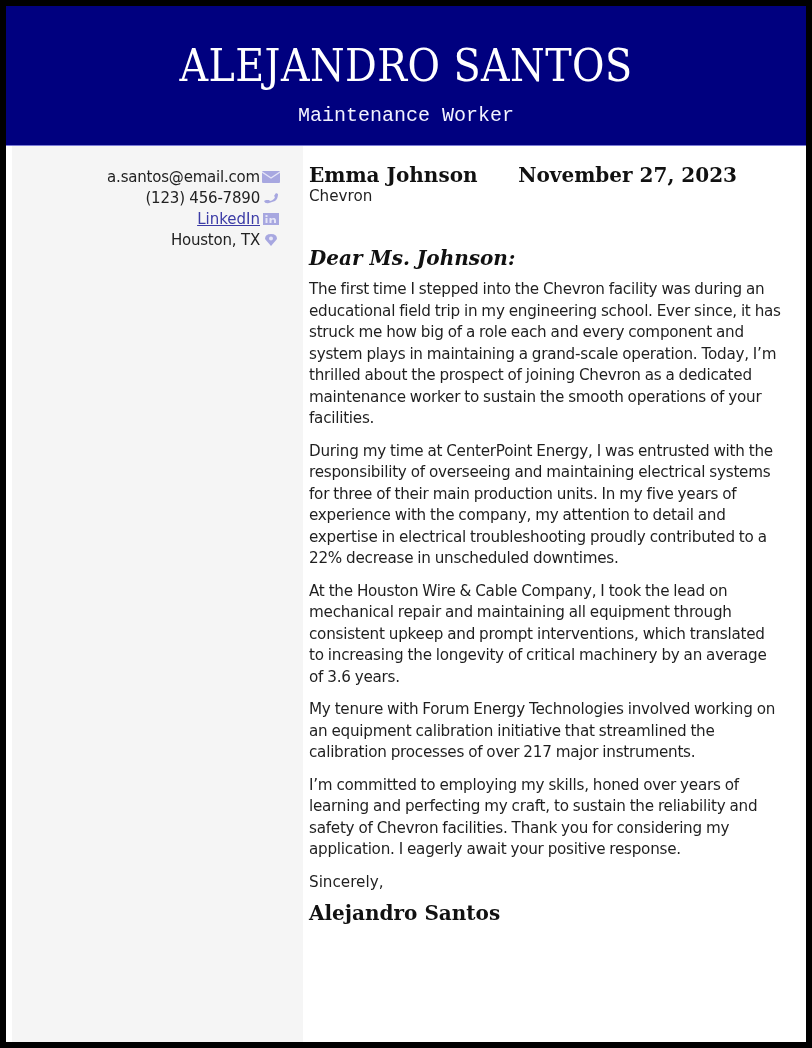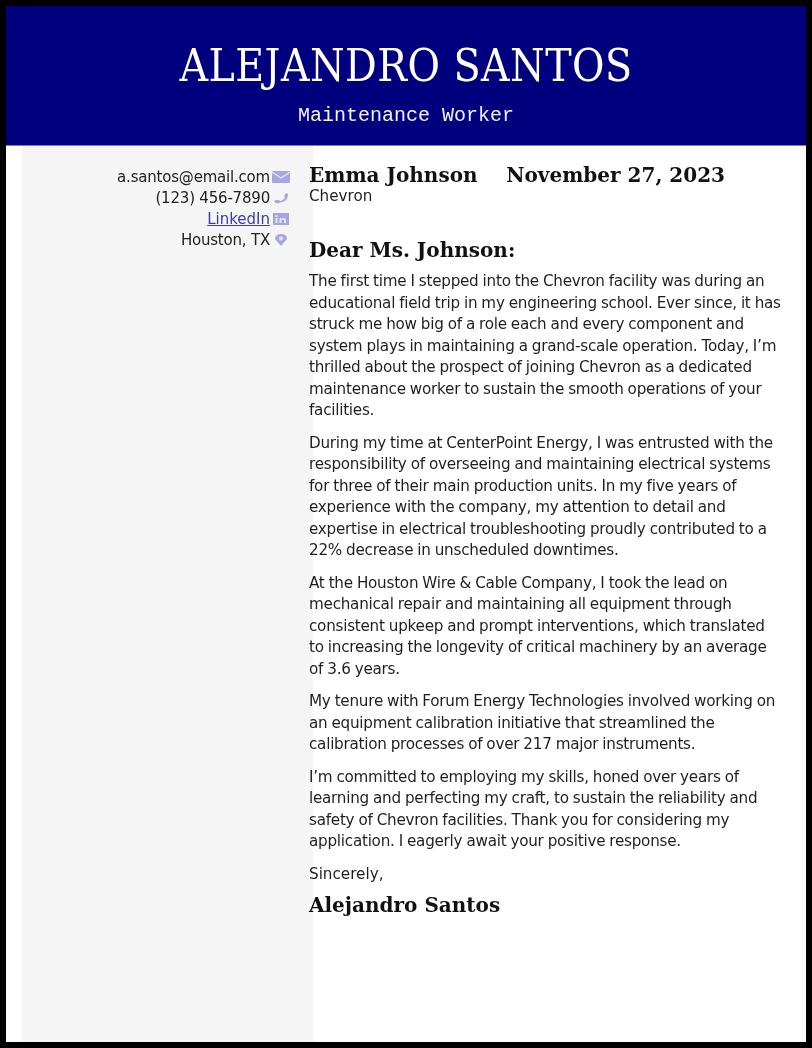--- a/index.html
+++ b/index.html
@@ -21,41 +21,41 @@
     position: absolute; left: 0; right: 0; top: 34px;
     font-family: "DejaVu Serif", serif; font-size: 44px; letter-spacing: 0.5px;
     font-weight: normal; line-height: 52px; transform: scaleX(0.9);
   }
   .header .title {
     position: absolute; left: 0; right: 0; top: 96px;
     font-family: Liberation Mono, monospace; font-size: 20px; line-height: 28px;
     color: #f2f2ff;
   }
   .sidebar {
-    position: absolute; left: 16px; top: 140px; width: 279px; bottom: 0;
+    position: absolute; left: 6px; top: 140px; width: 279px; bottom: 0;
     background: #f5f5f5;
     padding-left: 12px;
   }
   .contact { position: absolute; right: 23px; top: 20px; text-align: right; }
   .contact-row {
     display: flex; justify-content: flex-end; align-items: center;
     height: 21px; font-size: 15px; color: #222; white-space: nowrap;
   }
   .contact-row .txt { letter-spacing: -0.2px; }
   .contact-row a { color: #3b3ba6; text-decoration: underline; }
   .contact-row .ic { width: 18px; height: 14px; margin-left: 2px; display: inline-flex; align-items: center; justify-content: center; }
   .main {
     position: absolute; left: 303px; top: 140px; width: 472px;
     font-size: 15.2px; color: #1f1f1f; line-height: 21.5px;
   }
   .serif-b { font-family: "DejaVu Serif", serif; font-weight: bold; font-size: 20px; color: #111; }
   .top-row { position: relative; height: 21px; margin-top: 19px; }
-  .top-row .date { position: absolute; right: 56px; top: 0; margin-left: 24px; }
+  .top-row .date { position: absolute; right: 44px; top: 0; margin-left: 24px; }
   .addr div { height: 21.5px; white-space: nowrap; }
-  .salutation { margin-top: 32px; margin-bottom: 10px; }
+  .salutation { margin-top: 40px; margin-bottom: 10px; font-style: italic; }
   p { margin: 0 0 11px 0; letter-spacing: -0.25px; word-spacing: -0.5px; }
   .closing { margin-top: 0; }
   .signature { margin-top: 10px; }
 </style>
 </head>
 <body>
 
 <div class="page">
 
   <div class="header">

